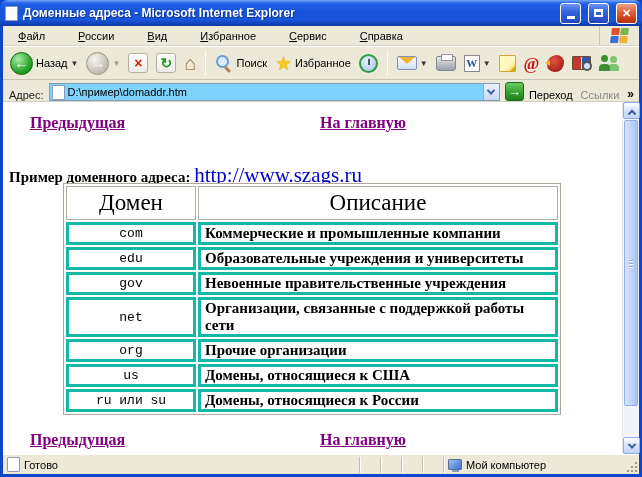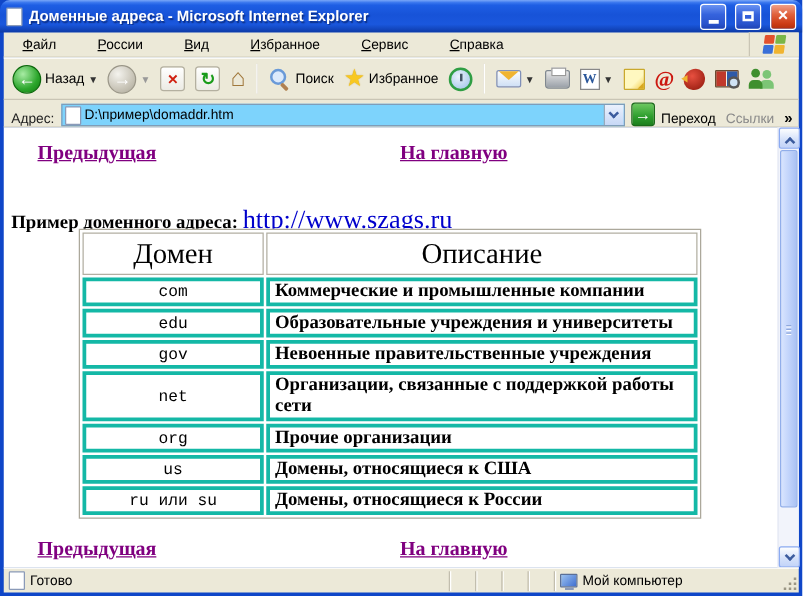--- a/index.html
+++ b/index.html
@@ -115,21 +115,21 @@
     font-family:"Liberation Serif", serif; font-size:16px; }
   .navlink { position:absolute; color:#800080; font-weight:bold; text-decoration:underline; white-space:nowrap; }
   .page-heading { position:absolute; left:0; right:0; top:36px; text-align:center; font-weight:bold; font-size:19px; }
   .example-line { position:absolute; left:6px; top:61px; font-weight:bold; font-size:15px; }
   .example-url { color:#0000cc; text-decoration:underline; font-weight:normal; font-size:21px;margin-top:32px; }
 
   table.domains { position:absolute; left:60px; top:81px; width:498px; border-collapse:separate; border-spacing:2px;
     border:1px solid #aca89b; background:#fff; }
   table.domains th { font-weight:normal; font-size:23px; border:1px solid #b2afa2; height:34px; text-align:center;
     font-family:"Liberation Serif", serif; }
-  table.domains th.h-domain { width:145px; }
+  table.domains th.h-domain { width:130px; }
   table.domains td { border:3px solid #14b8a6; height:22px; }
   .cell-domain { font-family:"Liberation Mono", monospace; font-size:13px; text-align:center; }
   .cell-desc { font-weight:bold; font-size:15px; padding:0 4px; font-family:"Liberation Serif", serif; }
 
   
   .vscroll { position:absolute; right:0; top:0; bottom:0; width:17px; background:#f2f4fb; border-left:1px solid #e4e8f4; }
   .sbtn { position:absolute; left:0; width:17px; height:17px; border:1px solid #8cabf1; border-radius:2px;
     background:linear-gradient(180deg,#fdfefe,#d3e0fa 60%,#c3d4f8); display:flex; align-items:center; justify-content:center; }
   .sbtn.top { top:0; } .sbtn.bottom { bottom:0; }
   .sthumb { position:absolute; left:1px; right:1px; top:18px; height:286px; border:1px solid #91aeea; border-radius:2px;

